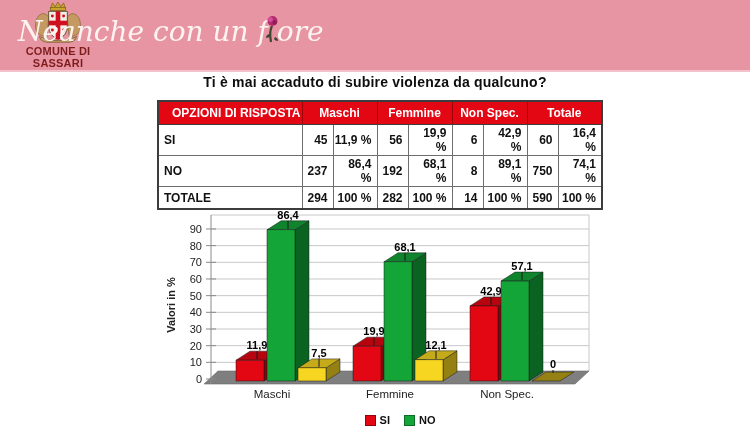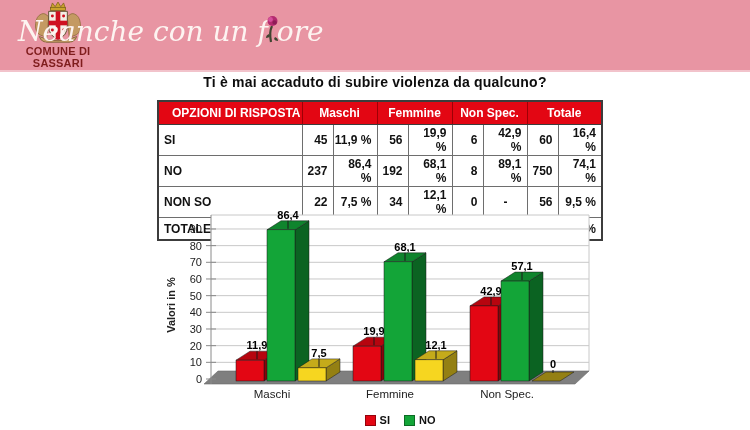--- a/index.html
+++ b/index.html
@@ -114,31 +114,20 @@
         <tr>
           <td class="rowlabel">NO</td>
           <td class="num">237</td>
           <td class="num">86,4 %</td>
           <td class="num">192</td>
           <td class="num">68,1 %</td>
           <td class="num">8</td>
           <td class="num">89,1 %</td>
           <td class="num">750</td>
           <td class="num">74,1 %</td>
-        </tr>
-        <tr>
-          <td class="rowlabel">NON SO</td>
-          <td class="num">22</td>
-          <td class="num">7,5 %</td>
-          <td class="num">34</td>
-          <td class="num">12,1 %</td>
-          <td class="num">0</td>
-          <td class="num dash">-</td>
-          <td class="num">56</td>
-          <td class="num">9,5 %</td>
         </tr>
         <tr>
           <td class="rowlabel">TOTALE</td>
           <td class="num">294</td>
           <td class="num">100 %</td>
           <td class="num">282</td>
           <td class="num">100 %</td>
           <td class="num">14</td>
           <td class="num">100 %</td>
           <td class="num">590</td>

